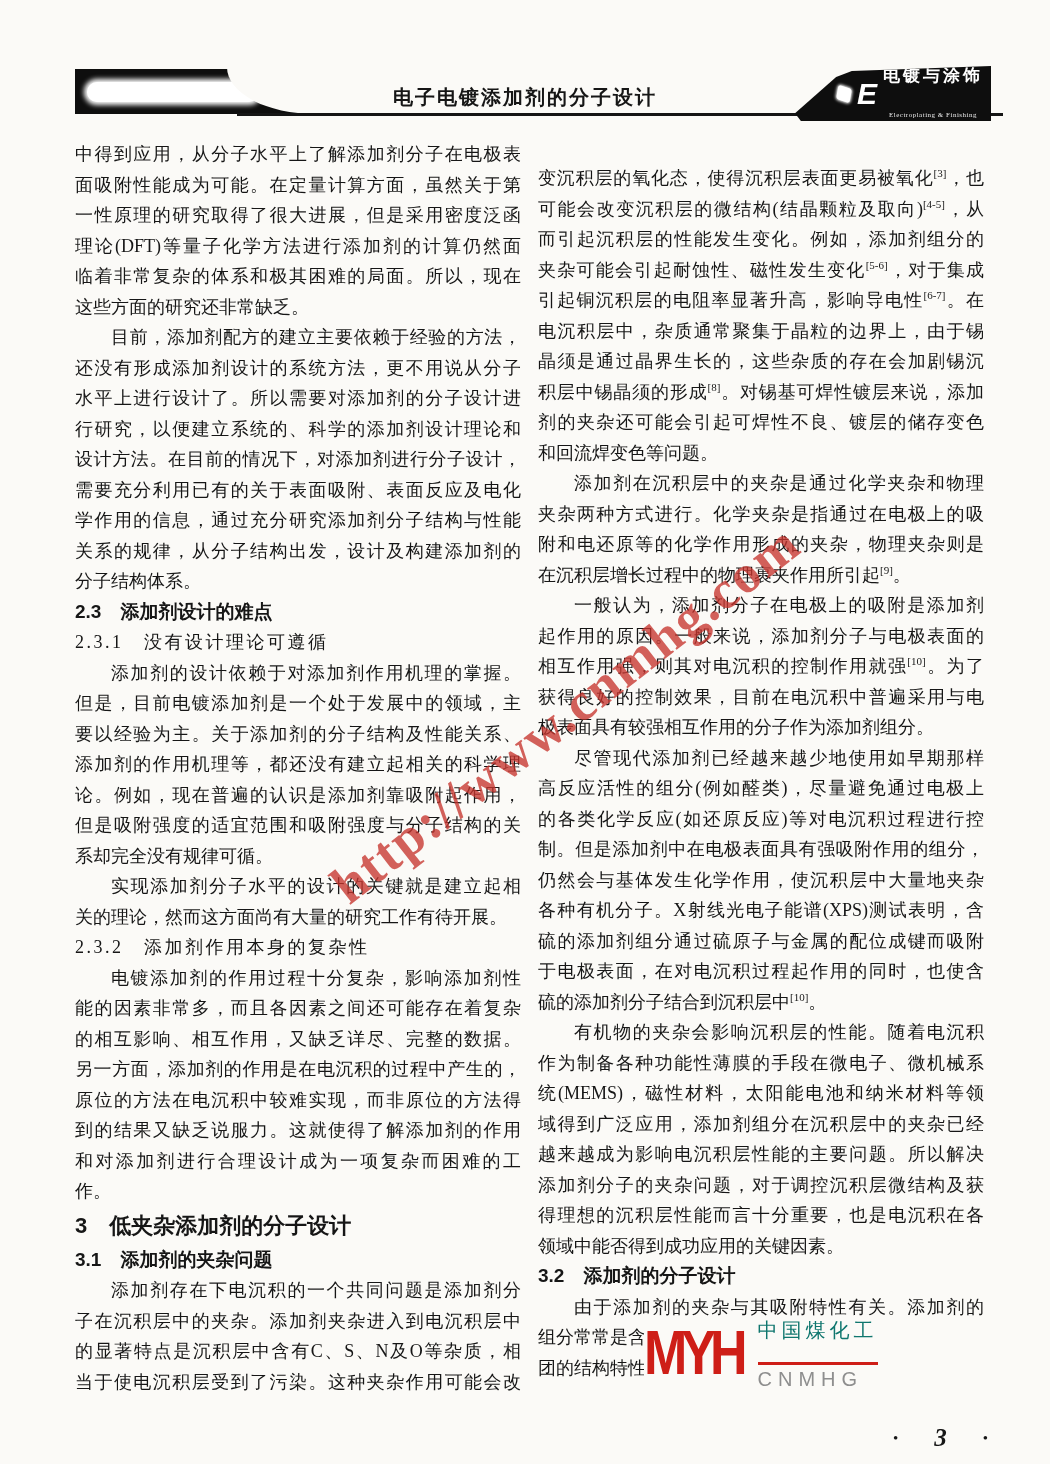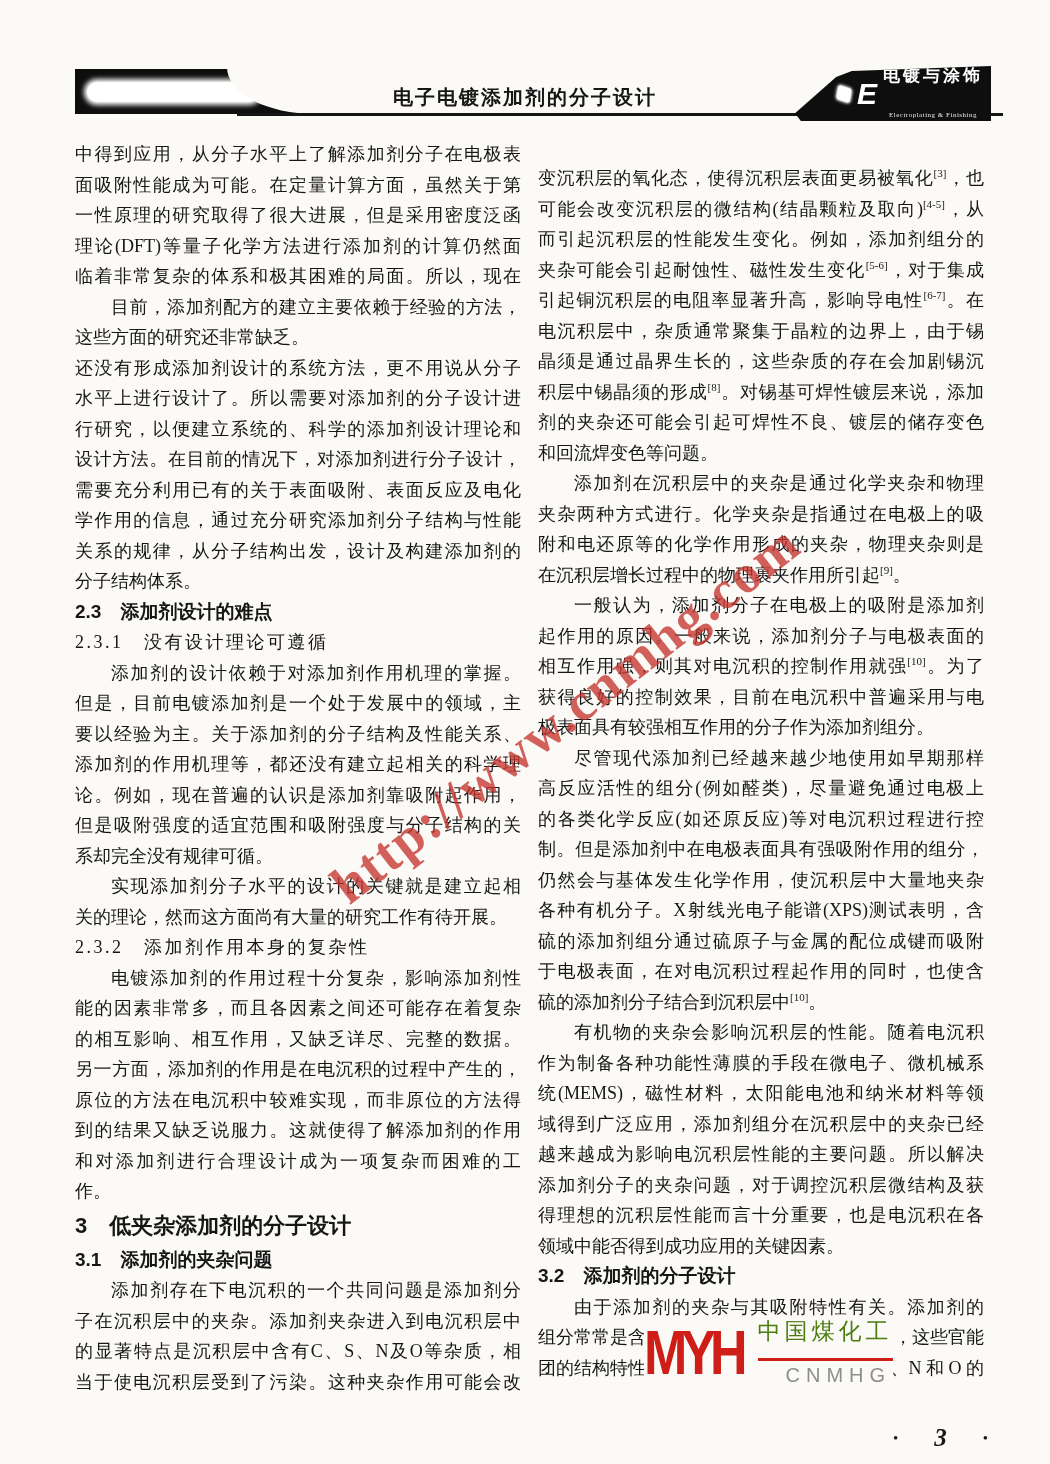--- a/index.html
+++ b/index.html
@@ -36,42 +36,42 @@
     font-size:18px;height:30.5px;line-height:30.5px;
     text-align:justify;text-align-last:justify;
     overflow:hidden;white-space:normal;
   }
   .line sup{font-size:11px;line-height:0;vertical-align:super;letter-spacing:0;}
   .indent{text-indent:2em;}
   .end{text-align-last:left;}
   .h1{font-family:"Liberation Sans",sans-serif;font-weight:bold;font-size:22px;height:38px;line-height:38px;text-align-last:left;}
   .h2{font-family:"Liberation Sans",sans-serif;font-weight:bold;font-size:19px;text-align-last:left;}
   .h3{letter-spacing:2.5px;text-align-last:left;}
-  .split{display:flex;justify-content:space-between;text-align-last:auto;}
+  .split{display:flex;justify-content:flex-start;text-align-last:auto;}
 
   
   .watermark{
     position:absolute;left:268px;top:682px;width:600px;height:70px;
     transform:rotate(-38deg);
     font-family:"Liberation Serif",serif;font-weight:bold;
     font-size:54px;letter-spacing:2px;text-align:center;
     color:rgba(198,52,46,0.78);
     pointer-events:none;z-index:5;
   }
 
   
   .cnmhg{position:absolute;left:644px;top:1318px;display:flex;align-items:flex-start;gap:10px;z-index:6;background:#fbfaf7;}
   .cnmhg .mark{
     font-family:"Liberation Sans",sans-serif;font-weight:900;
     font-size:52px;line-height:56px;letter-spacing:-6px;color:#ce1e17;
     transform:scaleY(1.22);transform-origin:top;display:inline-block;padding-right:6px;
   }
   .cnmhg .tx{display:flex;flex-direction:column;}
-  .cnmhg .cn{font-size:23px;color:#4d7c0f;letter-spacing:4px;border-bottom:3px solid #ce1e17;padding-bottom:12px;line-height:1.2;}
-  .cnmhg .en{font-family:"Liberation Sans",sans-serif;font-size:20px;color:#8e8e8e;letter-spacing:6px;margin-top:3px;margin-left:28px;}
+  .cnmhg .cn{font-size:20px;color:#0f766e;letter-spacing:4px;border-bottom:3px solid #ce1e17;padding-bottom:20px;line-height:1.2;}
+  .cnmhg .en{font-family:"Liberation Sans",sans-serif;font-size:20px;color:#8e8e8e;letter-spacing:6px;margin-top:3px;}
 
   
   .pagenum{position:absolute;left:893px;top:1424px;width:95px;display:flex;justify-content:space-between;align-items:center;font-size:19px;}
   .pagenum .dot{font-size:15px;}
   .pagenum .num{font-style:italic;font-family:"Liberation Serif",serif;font-size:25px;font-weight:bold;}
 </style>
 </head>
 <body>
 
 <div class="page">
@@ -90,22 +90,22 @@
       <span class="en">Electroplating &amp; Finishing</span>
     </span>
   </div>
 
   <div class="col col-left">
       <div class="line b">中得到应用，从分子水平上了解添加剂分子在电极表</div>
       <div class="line b">面吸附性能成为可能。在定量计算方面，虽然关于第</div>
       <div class="line b">一性原理的研究取得了很大进展，但是采用密度泛函</div>
       <div class="line b">理论(DFT)等量子化学方法进行添加剂的计算仍然面</div>
       <div class="line b">临着非常复杂的体系和极其困难的局面。所以，现在</div>
+      <div class="line b end">这些方面的研究还非常缺乏。</div>
       <div class="line b indent">目前，添加剂配方的建立主要依赖于经验的方法，</div>
-      <div class="line b end">这些方面的研究还非常缺乏。</div>
       <div class="line b">还没有形成添加剂设计的系统方法，更不用说从分子</div>
       <div class="line b">水平上进行设计了。所以需要对添加剂的分子设计进</div>
       <div class="line b">行研究，以便建立系统的、科学的添加剂设计理论和</div>
       <div class="line b">设计方法。在目前的情况下，对添加剂进行分子设计，</div>
       <div class="line b">需要充分利用已有的关于表面吸附、表面反应及电化</div>
       <div class="line b">学作用的信息，通过充分研究添加剂分子结构与性能</div>
       <div class="line b">关系的规律，从分子结构出发，设计及构建添加剂的</div>
       <div class="line b end">分子结构体系。</div>
       <div class="line h2">2.3　添加剂设计的难点</div>
       <div class="line h3">2.3.1　没有设计理论可遵循</div>

